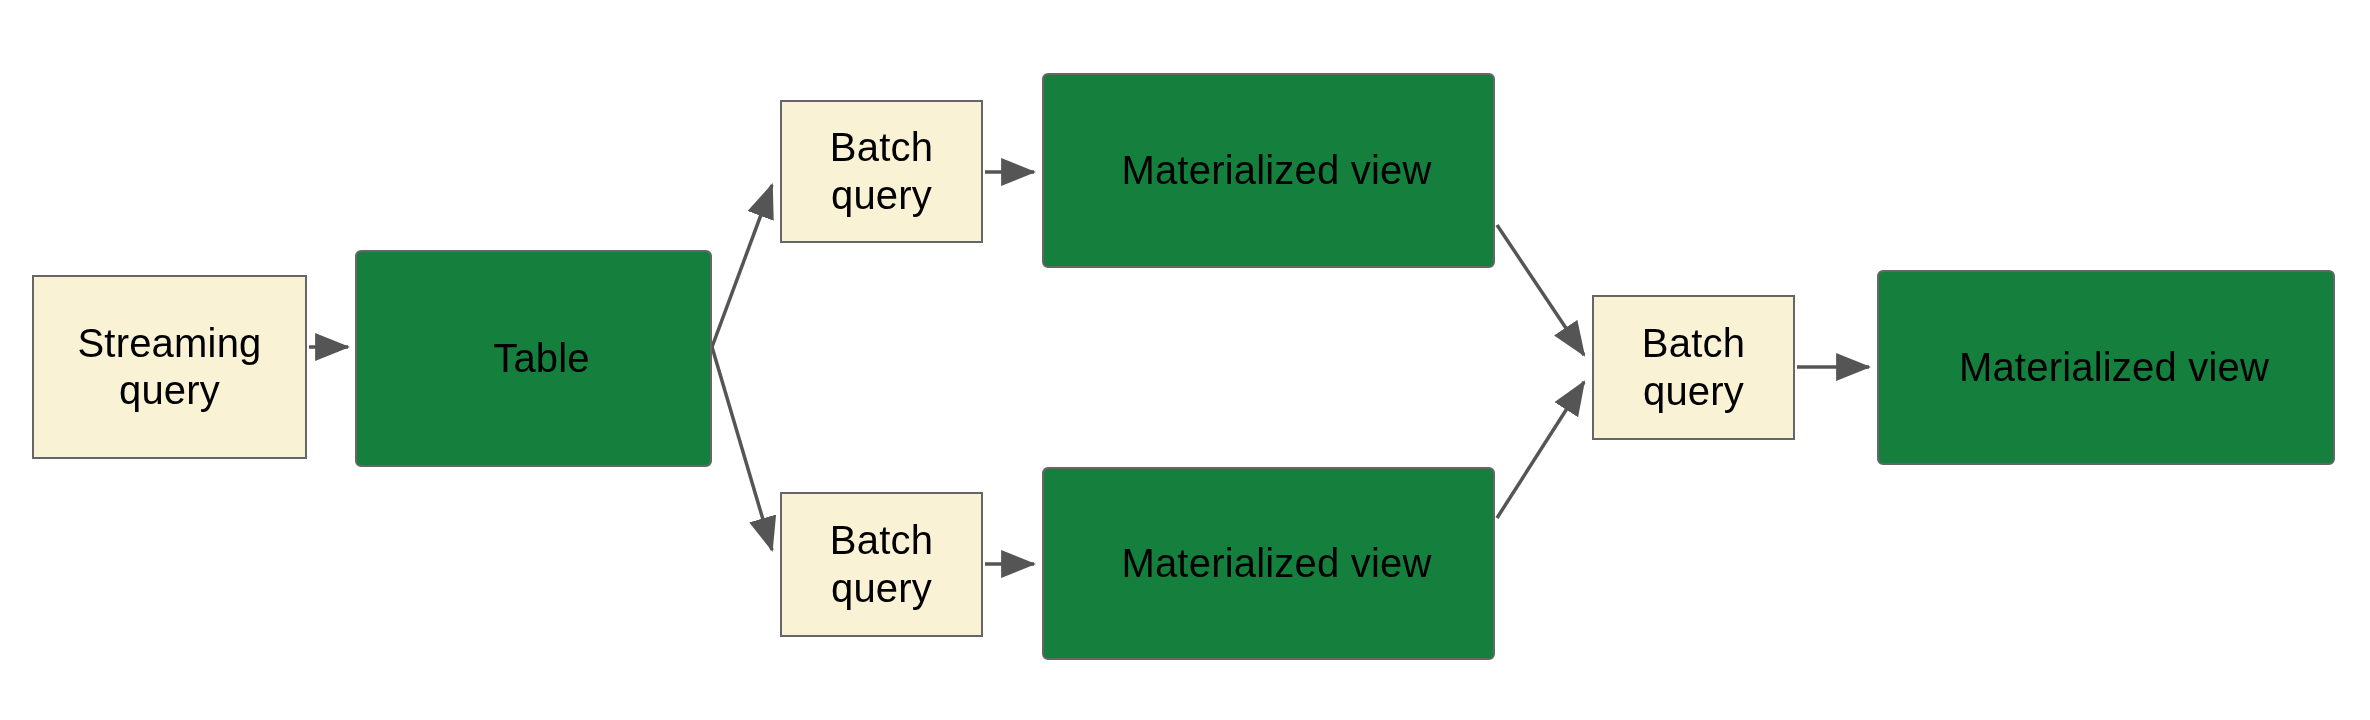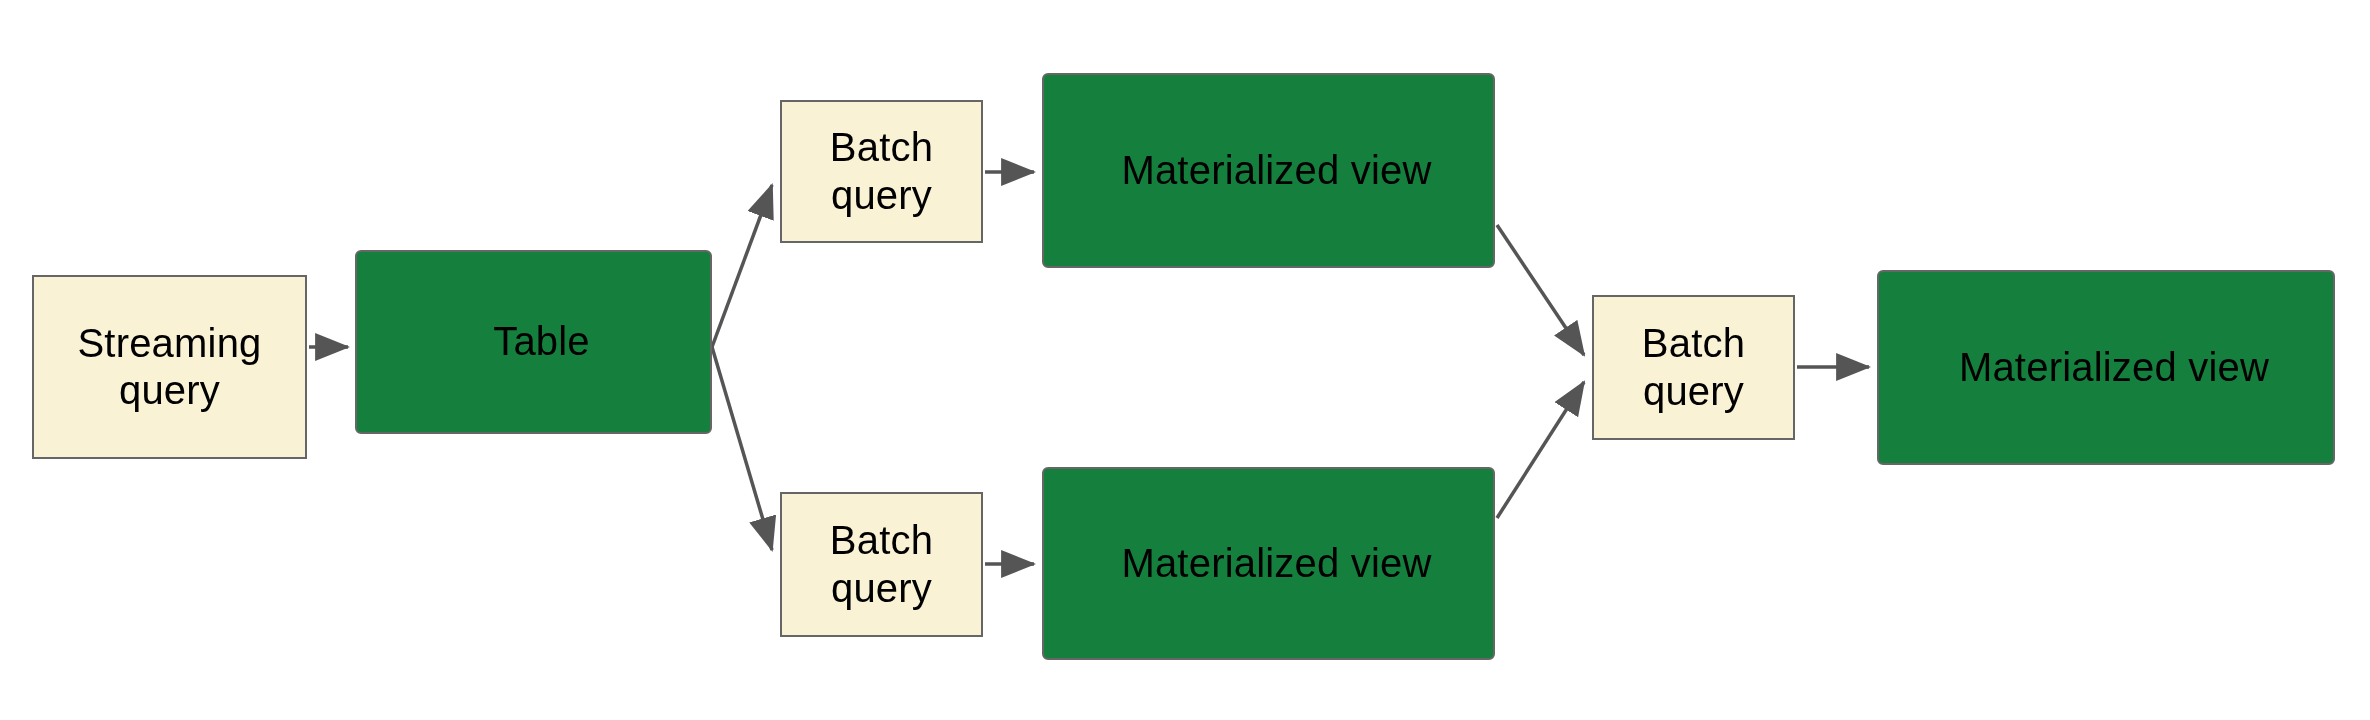--- a/index.html
+++ b/index.html
@@ -81,21 +81,21 @@
     <line x1="1497" y1="518" x2="1584" y2="382" stroke="#555555" stroke-width="3.5" marker-end="url(#arrowhead)"></line>
 
     <line x1="1797" y1="367" x2="1869" y2="367" stroke="#555555" stroke-width="3.5" marker-end="url(#arrowhead)"></line>
   </svg>
 
   <div class="node node-query" style="left:32px; top:275px; width:275px; height:184px;">
     <span class="node-label">Streaming
 query</span>
   </div>
 
-  <div class="node node-store" style="left:355px; top:250px; width:357px; height:184px;">
+  <div class="node node-store" style="left:355px; top:250px; width:357px; height:217px;">
     <span class="node-label">Table</span>
   </div>
 
   <div class="node node-query" style="left:780px; top:100px; width:203px; height:143px;">
     <span class="node-label">Batch
 query</span>
   </div>
 
   <div class="node node-store" style="left:1042px; top:73px; width:453px; height:195px;">
     <span class="node-label">Materialized view</span>

